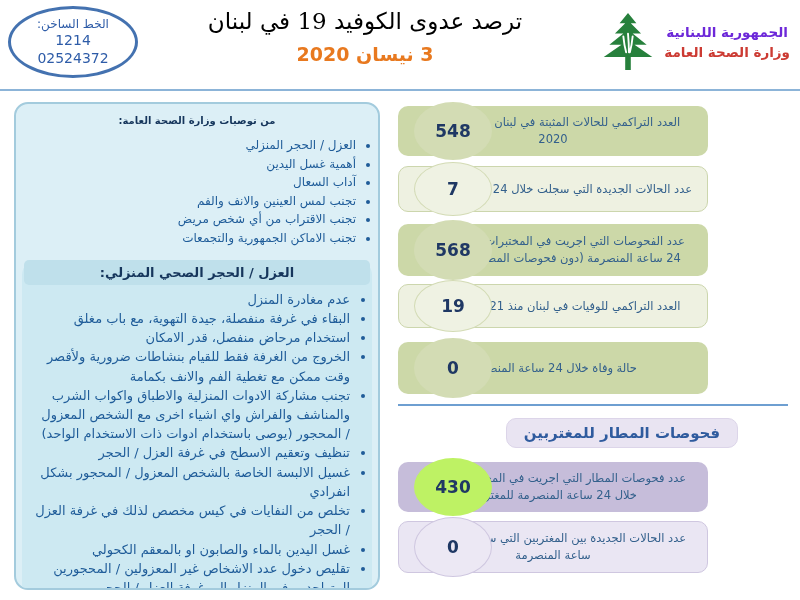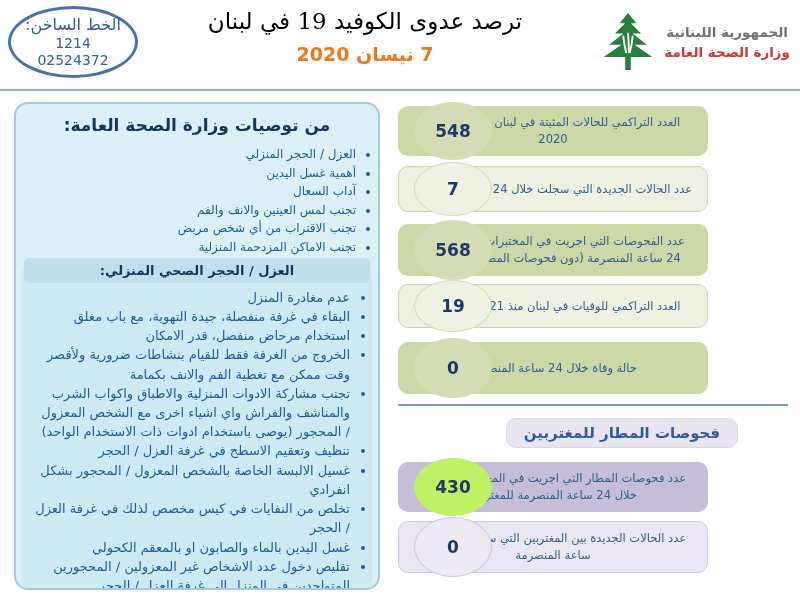--- a/index.html
+++ b/index.html
@@ -10,49 +10,49 @@
   }
   .abs { position:absolute; }
 
   
   .hotline {
     left:8px; top:6px; width:130px; height:72px;
     border:3px solid #4472b0; border-radius:50%;
     display:flex; flex-direction:column; align-items:center; justify-content:center;
     color:#2e5ca8; text-align:center; line-height:1.25; background:#fff;
   }
-  .hotline .hl-label { font-size:16px; }
+  .hotline .hl-label { font-size:12px; }
   .hotline .hl-num   { font-size:14px; }
 
   .title-block { left:145px; top:8px; width:440px; text-align:center; }
   .main-title  { font-size:23px; color:#000; font-family:"DejaVu Serif","DejaVu Sans",serif; }
   .date-line   { margin-top:9px; font-size:19px; font-weight:bold; color:#e8791f; }
 
   .ministry { right:10px; top:12px; display:flex; align-items:center; gap:8px; }
   .ministry-text { text-align:center; line-height:1.5; font-weight:bold; font-size:13.5px; letter-spacing:0.5px; }
-  .ministry-text .m-green { color:#737373; }
+  .ministry-text .m-green { color:#6d28d9; }
   .ministry-text .m-red   { color:#cc3b33; }
   .cedar { width:56px; height:60px; }
 
   .header-line { left:0; top:89px; width:800px; height:2px; background:#8cb4d8; }
 
   
   .panel {
     left:14px; top:102px; width:366px; height:488px;
     background:#dceff6; border:2px solid #a3cbdd; border-radius:14px;
     display:flex; flex-direction:column; overflow:hidden;
   }
   .panel-title {
     margin:11px 10px 6px; text-align:center;
-    font-weight:bold; font-size:17px; color:#16365c;
+    font-weight:bold; font-size:10px; color:#16365c;
   }
   .panel ul { list-style:disc; margin:4px 0 0; padding:0 22px 0 12px; }
   .panel ul li { color:#1f5c99; font-size:12px; line-height:1.55; text-align:right; }
   .inner-box {
-    margin:1px 6px 8px; flex:1;
+    margin:12px 6px 8px; flex:1;
     background:#cde9f2; border-radius:15px; padding-bottom:4px;
   }
   .inner-title {
     background:#bfe0eb; border-radius:5px; margin:0 2px;
     text-align:center; font-weight:bold; font-size:13px; color:#16365c;
     padding:5px 0;
   }
   .inner-box ul { margin-top:5px; }
   .inner-box ul li { font-size:13px; line-height:1.48; }
 
@@ -90,21 +90,21 @@
 <body>
 
 <div class="abs hotline">
   <span class="hl-label">الخط الساخن:</span>
   <span class="hl-num">1214</span>
   <span class="hl-num">02524372</span>
 </div>
 
 <div class="abs title-block">
   <div class="main-title">ترصد عدوى الكوفيد 19 في لبنان</div>
-  <div class="date-line">7 نيسان 2020</div>
+  <div class="date-line">3 نيسان 2020</div>
 </div>
 
 <div class="abs ministry">
   <div class="ministry-text">
     <div class="m-green">الجمهورية اللبنانية</div>
     <div class="m-red">وزارة الصحة العامة</div>
   </div>
   <svg class="cedar" viewBox="0 0 60 64" aria-hidden="true">
     <path fill="#27803c" d="M30 1 L39 12 L33 12 L44 23 L35 23 L50 35 L37 35 L56 48 L33 48 L33 62 L27 62 L27 48 L4 48 L23 35 L10 35 L25 23 L16 23 L27 12 L21 12 Z"></path>
     <path fill="none" stroke="#ffffff" stroke-width="2" stroke-linecap="round" d="M25 26 q1 10 3 17 M30 23 q1 11 1 20 M35 26 q-1 10 -3 17"></path>
@@ -114,21 +114,21 @@
 <div class="abs header-line"></div>
 
 <div class="abs panel">
   <div class="panel-title">من توصيات وزارة الصحة العامة:</div>
   <ul>
     <li>العزل / الحجر المنزلي</li>
     <li>أهمية غسل اليدين</li>
     <li>آداب السعال</li>
     <li>تجنب لمس العينين والانف والفم</li>
     <li>تجنب الاقتراب من أي شخص مريض</li>
-    <li>تجنب الاماكن المزدحمة المنزلية</li>
+    <li>تجنب الاماكن الجمهورية والتجمعات</li>
   </ul>
   <div class="inner-box">
     <div class="inner-title">العزل / الحجر الصحي المنزلي:</div>
     <ul>
       <li>عدم مغادرة المنزل</li>
       <li>البقاء في غرفة منفصلة، جيدة التهوية، مع باب مغلق</li>
       <li>استخدام مرحاض منفصل، قدر الامكان</li>
       <li>الخروج من الغرفة فقط للقيام بنشاطات ضرورية ولأقصر وقت ممكن مع تغطية الفم والانف بكمامة</li>
       <li>تجنب مشاركة الادوات المنزلية والاطباق واكواب الشرب والمناشف والفراش واي اشياء اخرى مع الشخص المعزول / المحجور (يوصى باستخدام ادوات ذات الاستخدام الواحد)</li>
       <li>تنظيف وتعقيم الاسطح في غرفة العزل / الحجر</li>

